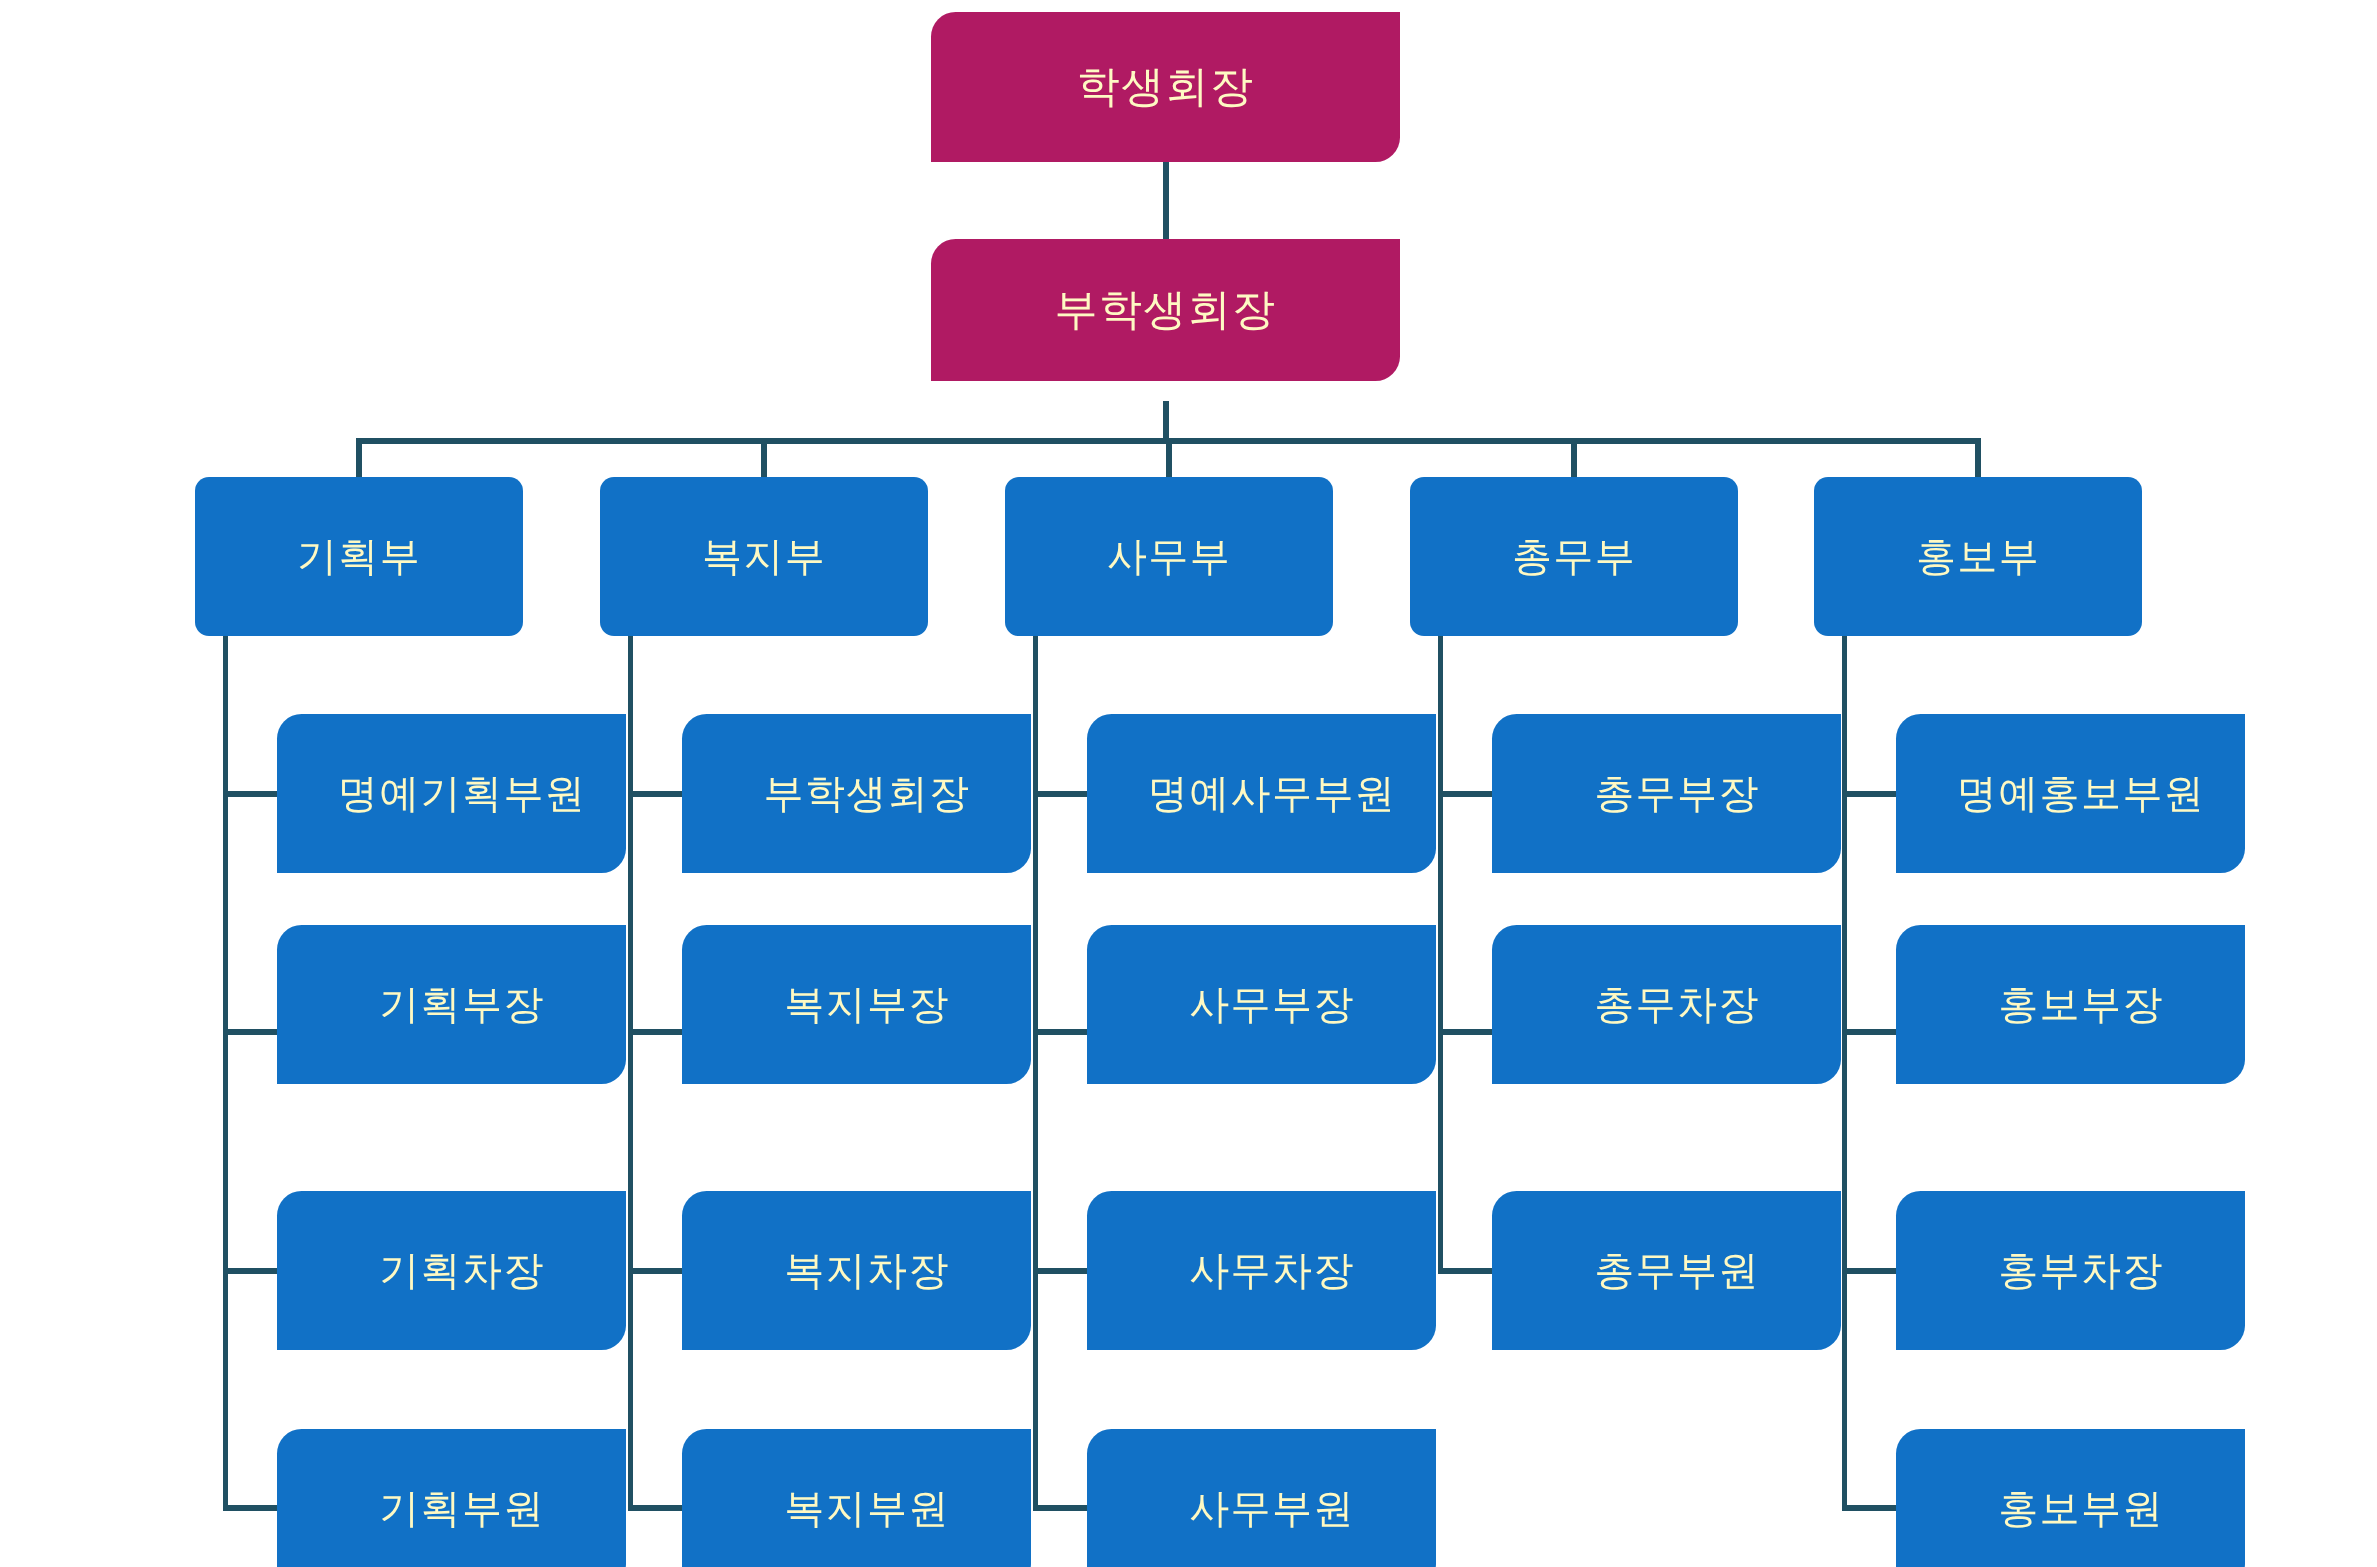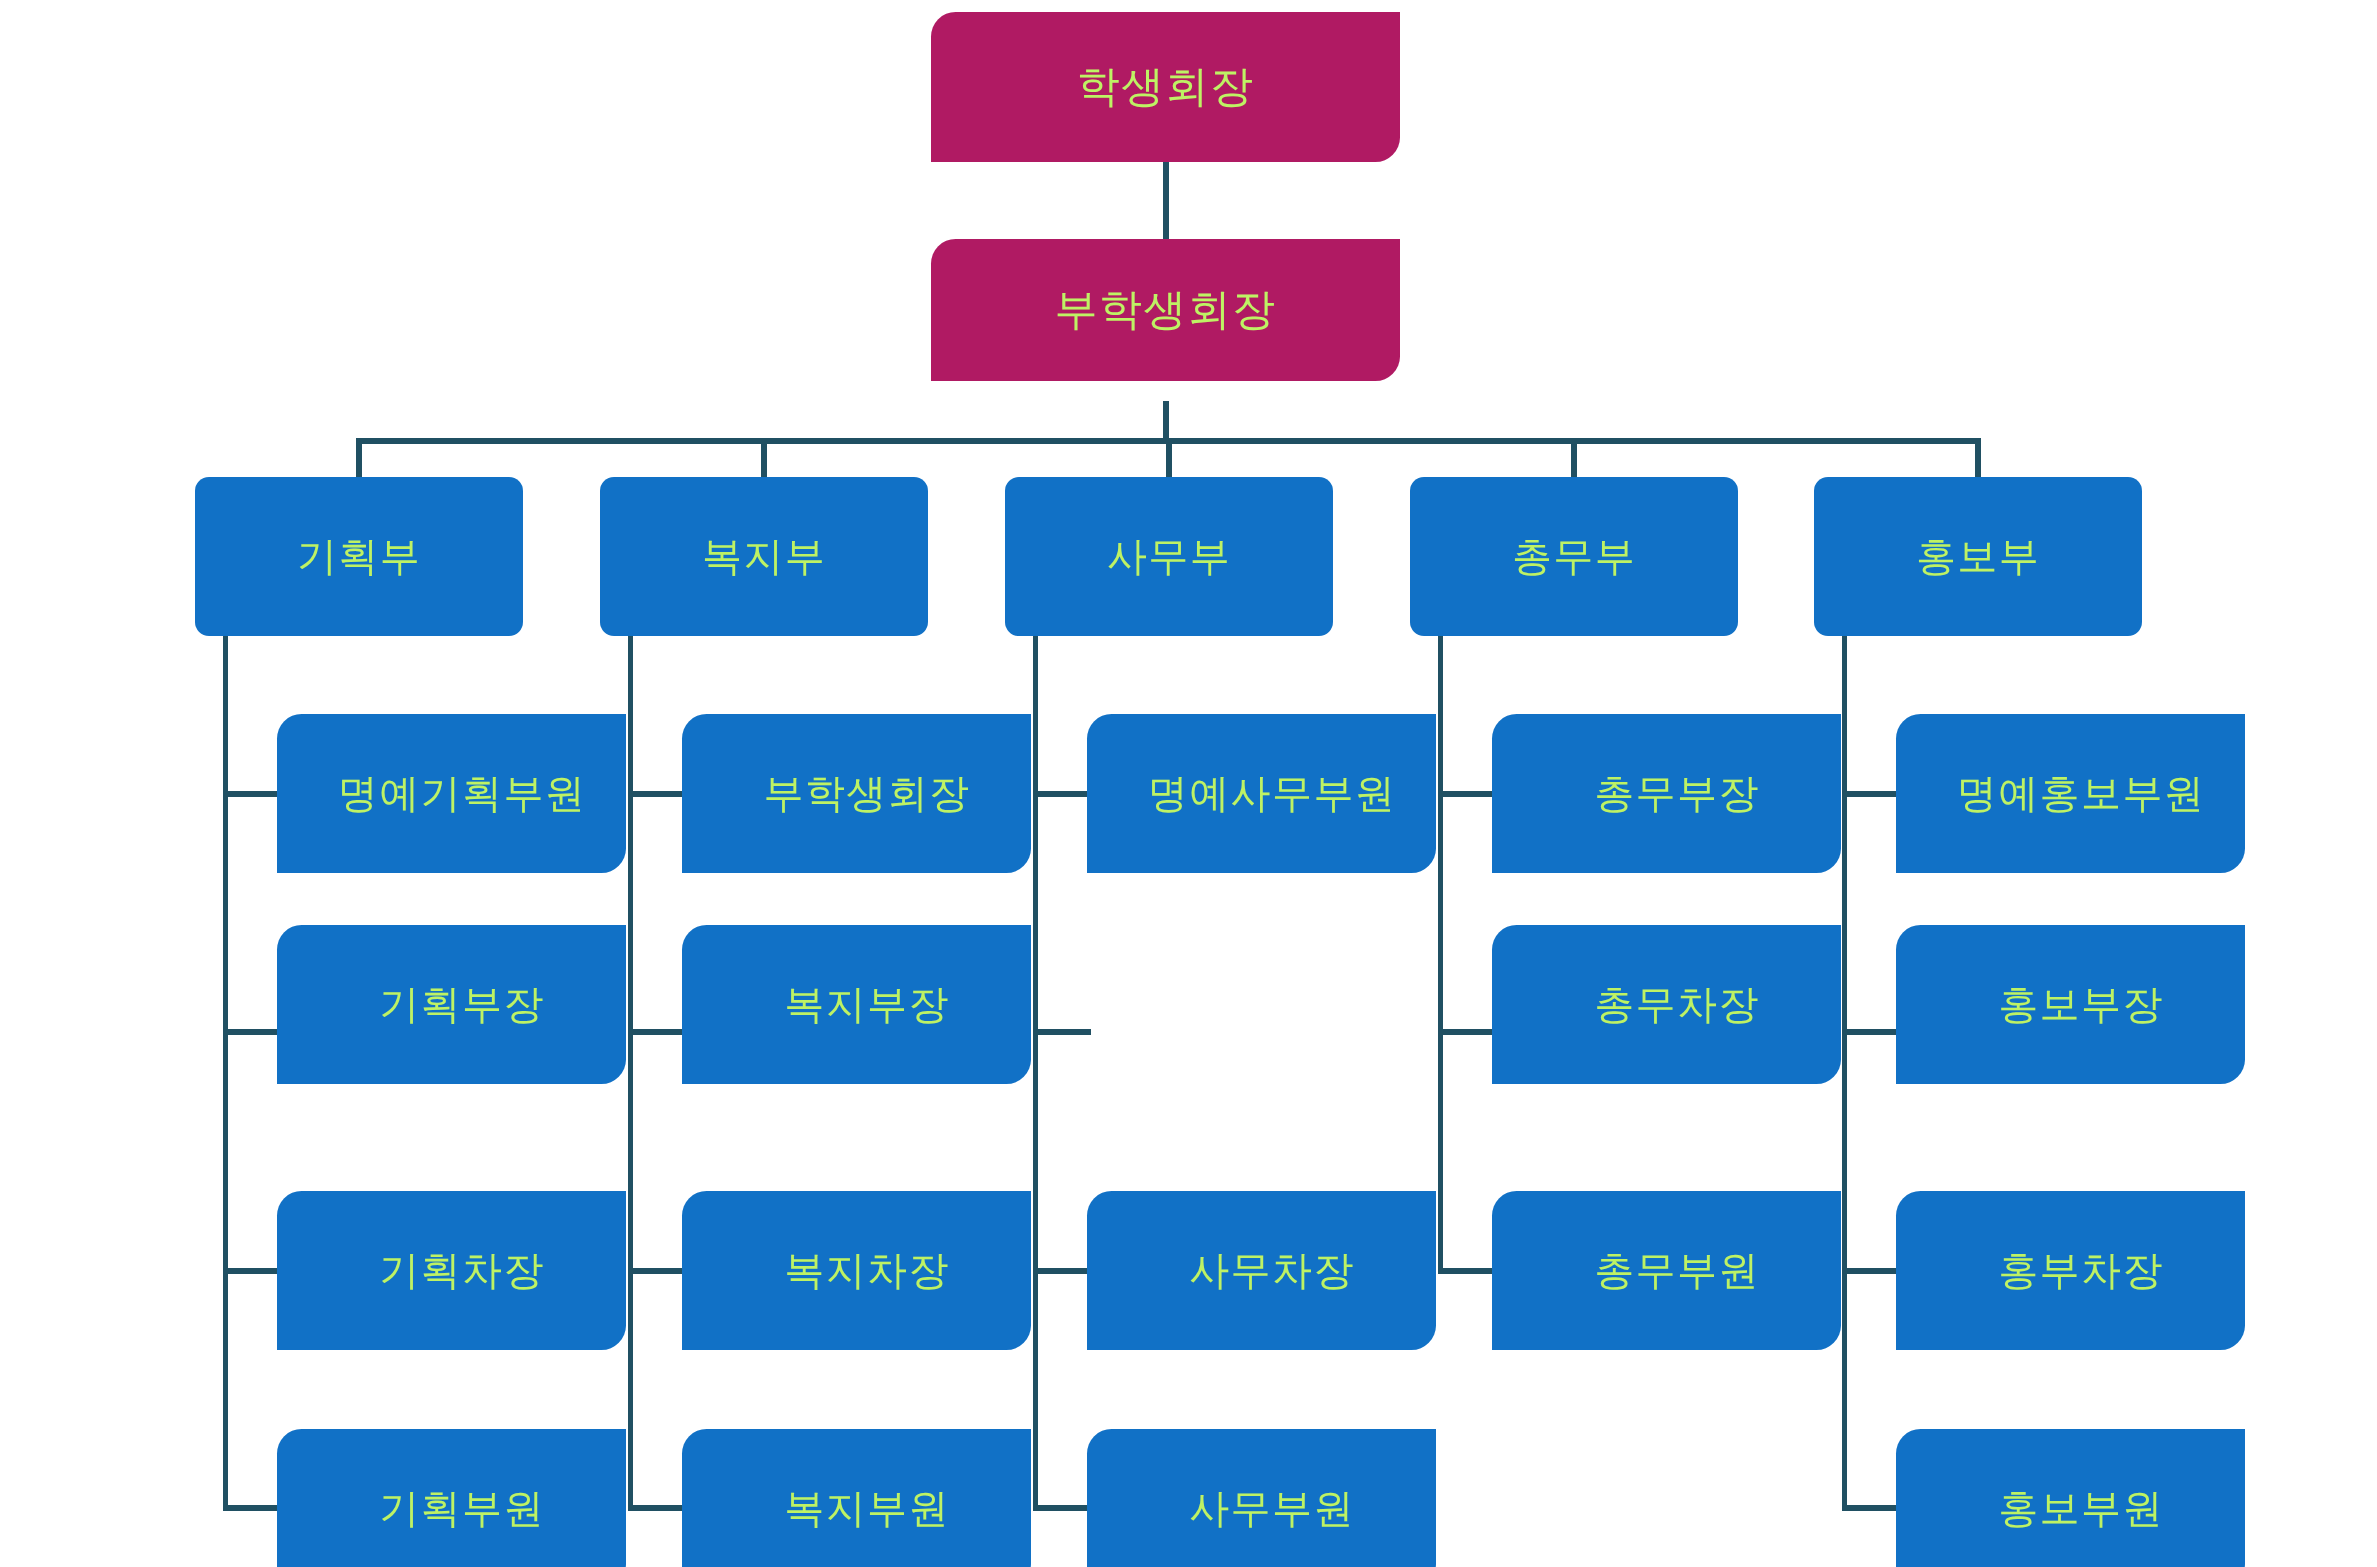--- a/index.html
+++ b/index.html
@@ -13,21 +13,21 @@
     height: 1568px;
     background: #FFFFFF;
     overflow: hidden;
     font-family: "Liberation Sans", "DejaVu Sans", sans-serif;
   }
   .node {
     position: absolute;
     display: flex;
     align-items: center;
     justify-content: center;
-    color: #bef264;
+    color: #fef9c3;
     text-align: center;
     border-radius: 24.6px 0 24.6px 0;  
     width: 328px;
     height: 159px;
     font-size: 40px;
     letter-spacing: 1.4px;
     white-space: nowrap;
   }
   .exec {
     background: #B01A63;
@@ -107,20 +107,21 @@
   </div>
 
   <div class="col" style="left:1005px;">
     <div class="node dept">사무부</div>
     <div class="line hang" style="height:872px;"></div>
     <div class="line stub s-row1"></div>
     <div class="line stub s-row2"></div>
     <div class="line stub s-row3"></div>
     <div class="line stub s-row4"></div>
     <div class="node member m-row1">명예사무부원</div>
+    <div class="node member m-row2">사무부장</div>
     <div class="node member m-row3">사무차장</div>
     <div class="node member m-row4">사무부원</div>
   </div>
 
   <div class="col" style="left:1410px;">
     <div class="node dept">총무부</div>
     <div class="line hang" style="height:635px;"></div>
     <div class="line stub s-row1"></div>
     <div class="line stub s-row2"></div>
     <div class="line stub s-row3"></div>

